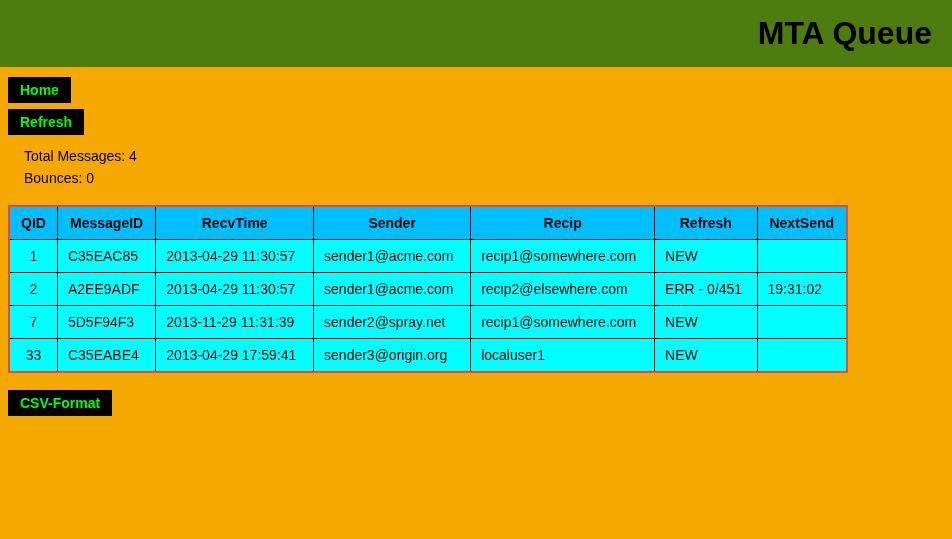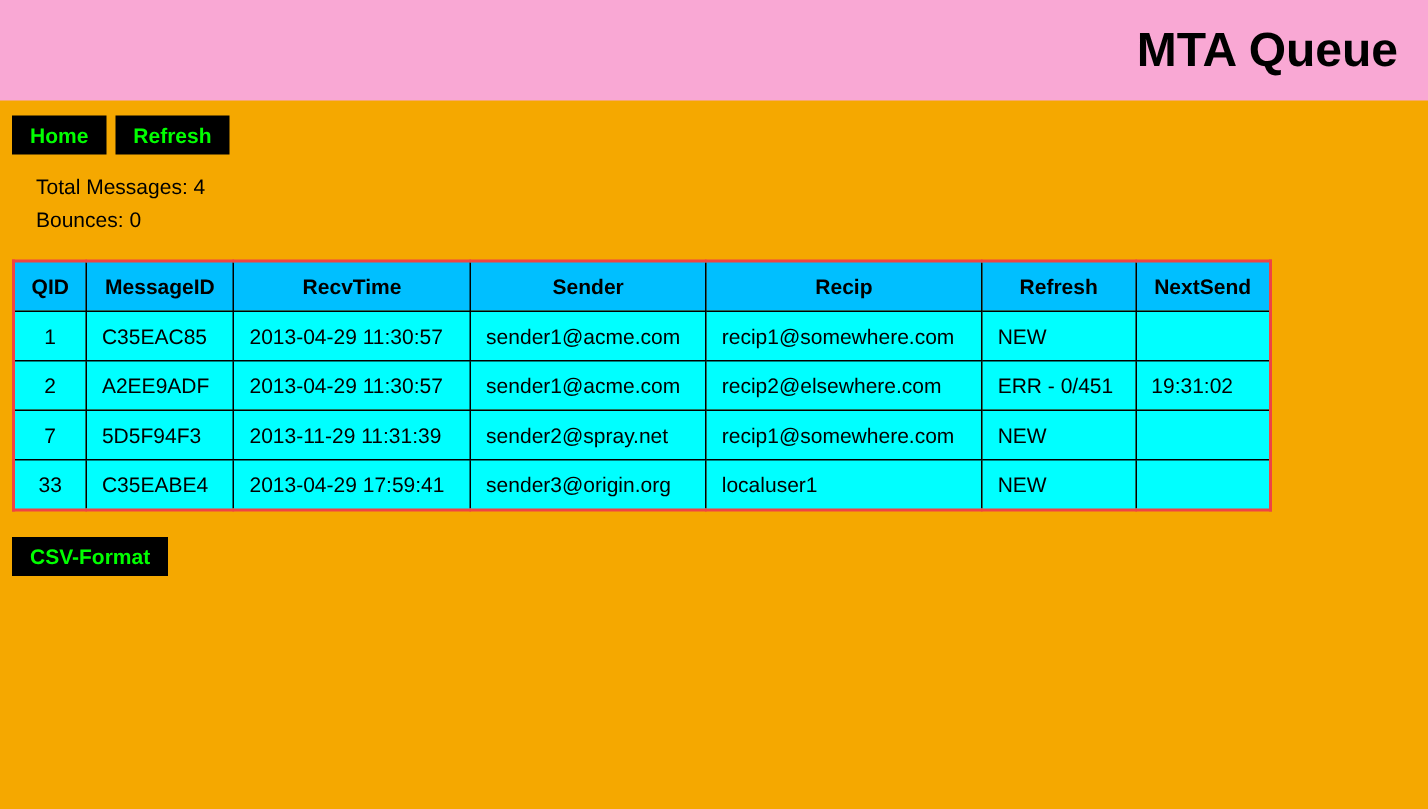--- a/index.html
+++ b/index.html
@@ -4,33 +4,33 @@
   <style>
     * { margin: 0; padding: 0; box-sizing: border-box; }
     body {
       background-color: #F5A800;
       font-family: Arial, sans-serif;
       font-size: 14px;
       width: 952px;
       min-height: 539px;
     }
     #header {
-      background-color: #f9a8d4;
+      background-color: #4d7c0f;
       text-align: right;
       padding: 15px 20px;
     }
     #header h1 {
       font-size: 32px;
       font-weight: bold;
       color: #000;
     }
     #nav-area {
       padding: 10px 8px 5px 8px;
       display: flex;
-      flex-direction: row;
+      flex-direction: column;
       align-items: flex-start;
       gap: 6px;
     }
     .nav-button {
       background-color: #000;
       color: #00FF00;
       font-weight: bold;
       font-size: 14px;
       border: none;
       padding: 5px 12px;

